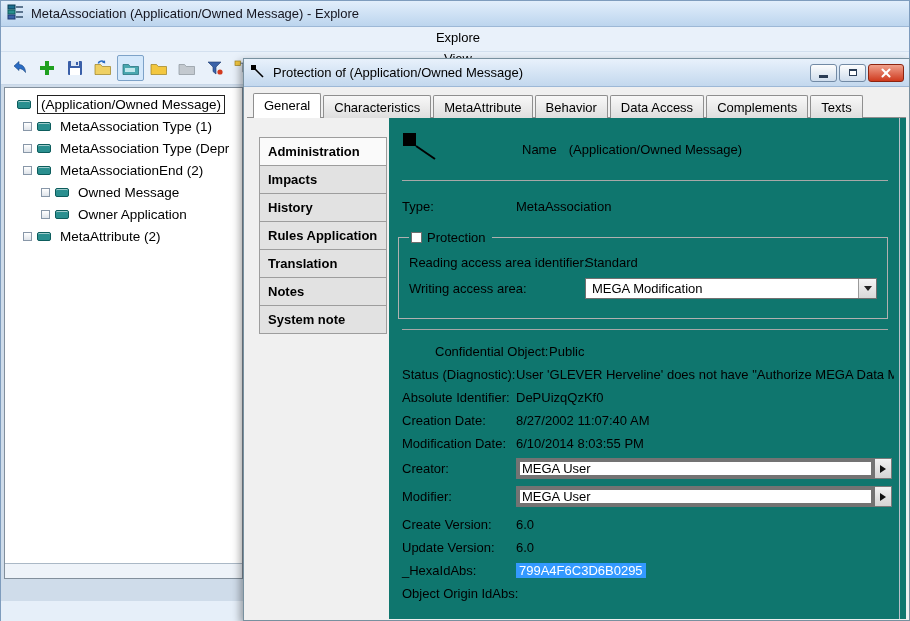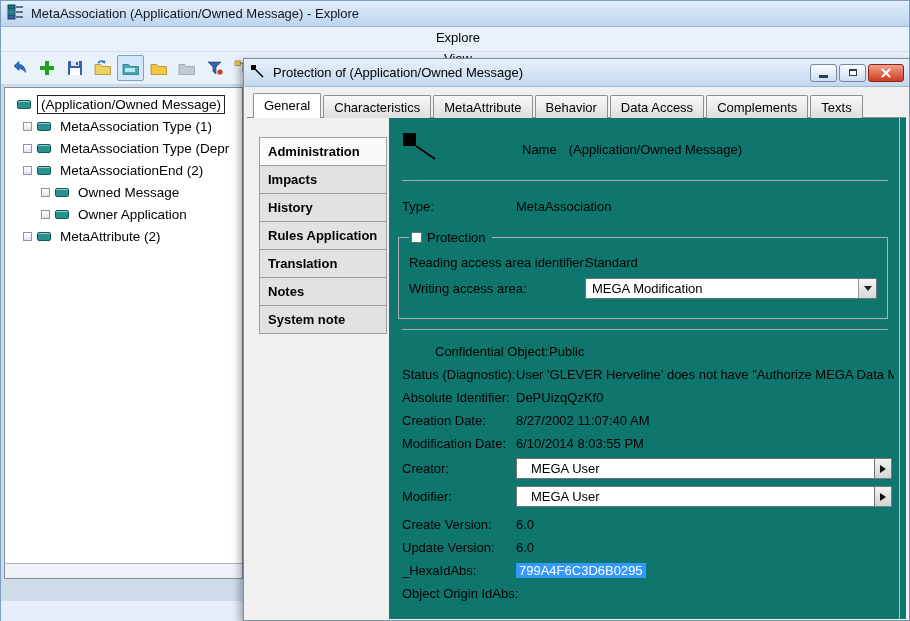--- a/index.html
+++ b/index.html
@@ -133,22 +133,22 @@
     display:flex; align-items:center; padding-left:6px; margin-right:2px;
   }
   .combo .arrow-btn {
     margin-left:auto; width:18px; height:19px; border-left:1px solid #9a9a9a;
     background:linear-gradient(#f5f5f5,#d8d8d8);
     display:flex; align-items:center; justify-content:center;
   }
   .tri-down { width:0; height:0; border-left:4px solid transparent; border-right:4px solid transparent; border-top:5px solid #222; }
   .field-wrap { flex:1; display:flex; margin-right:2px; }
   .field {
-    flex:1; height:21px; border:1px solid #737373; background:#fff;
-    display:flex; align-items:center; padding-left:14px;
+    flex:1; height:21px; border:4px solid #737373; background:#fff;
+    display:flex; align-items:center; padding-left:2px;
   }
   .side-btn {
     width:17px; height:21px; border:1px solid #7a7a7a; border-left:none;
     background:linear-gradient(#f2f2f2,#d4d4d4);
     display:flex; align-items:center; justify-content:center;
   }
   .tri-right { width:0; height:0; border-top:4px solid transparent; border-bottom:4px solid transparent; border-left:6px solid #111; }
   .hexa-sel { background:#3399ff; color:#fff; padding:0 3px; }
   .combo-row { margin-top:7px; }
 </style>

